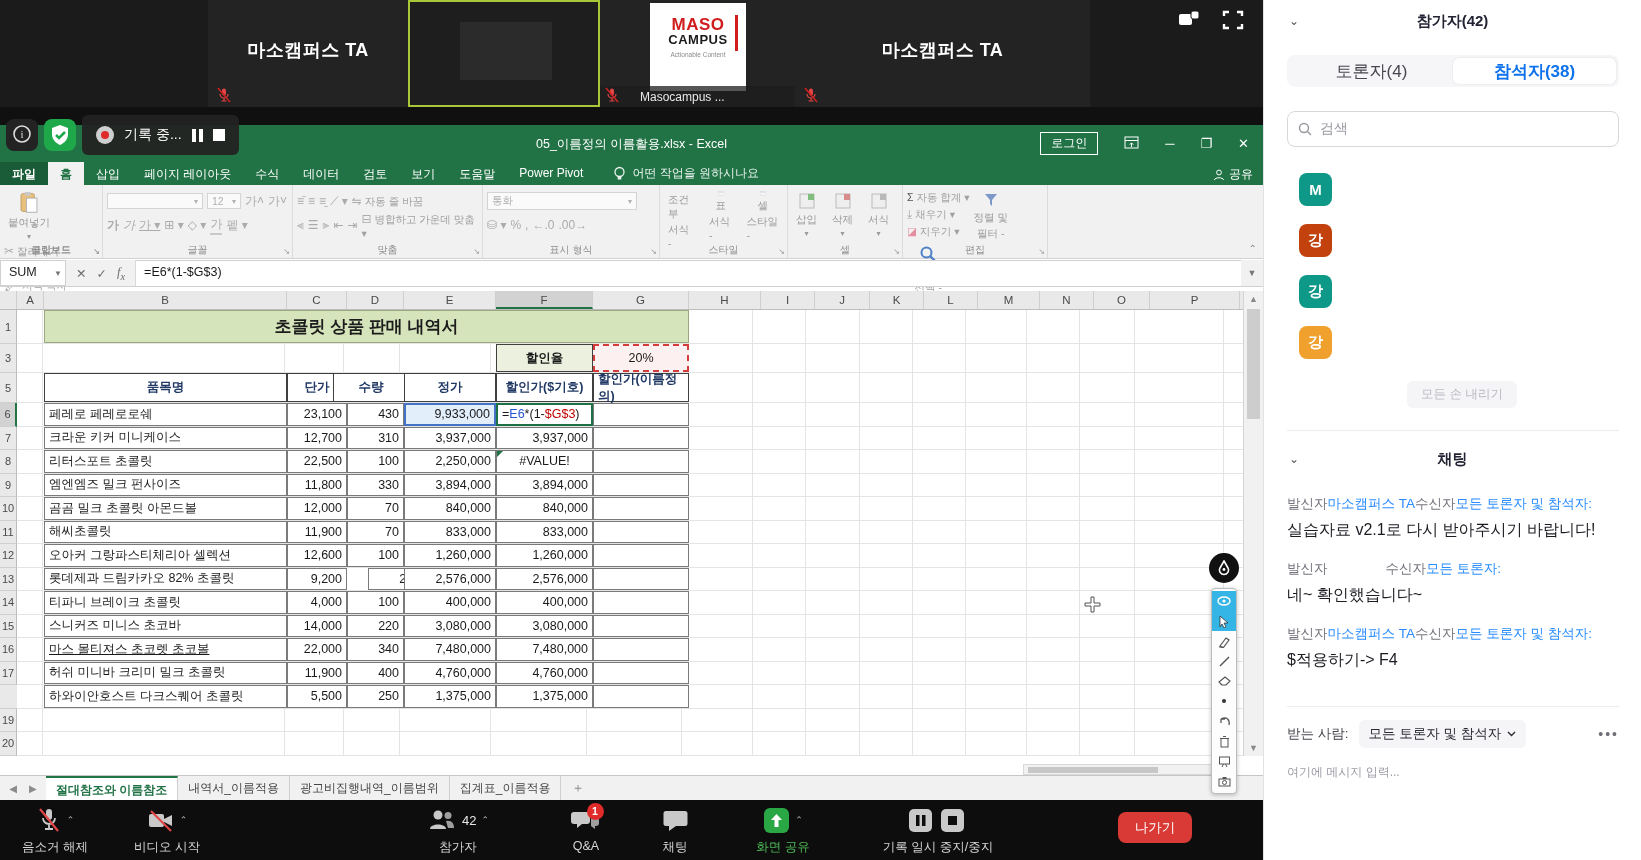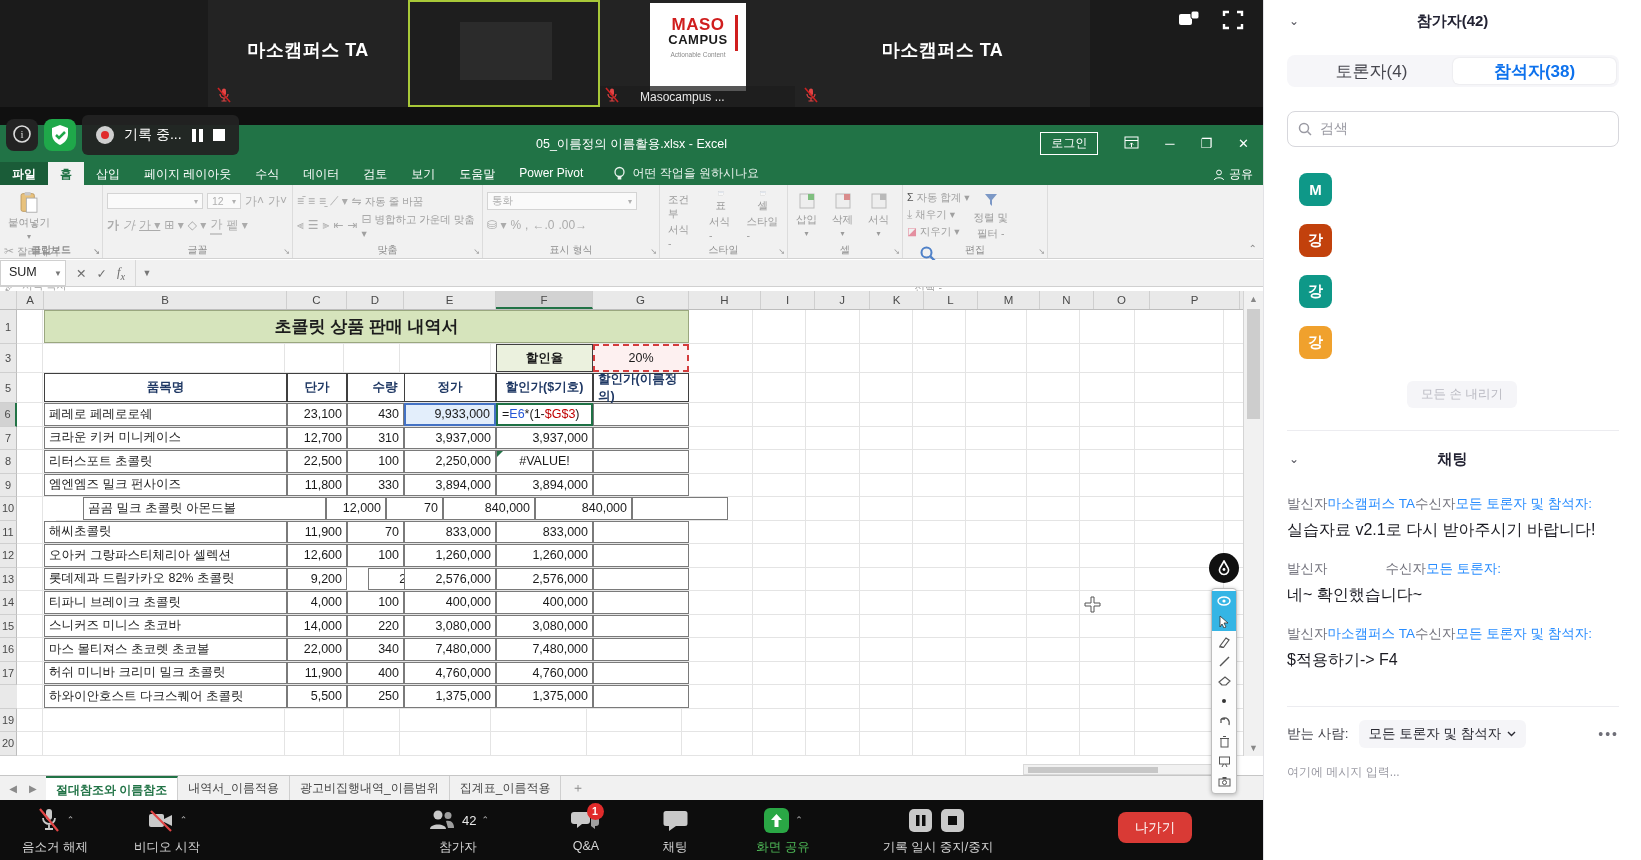--- a/index.html
+++ b/index.html
@@ -423,20 +423,21 @@
 <div id="xl-formula">
   <div id="name-box">
     <span>SUM</span>
     <span class="dd">▼</span>
   </div>
   <div id="fx-btns">
     <span>✕</span>
     <span>✓</span>
     <span style="font-style:italic;font-family:'Liberation Serif',serif;">f<sub>x</sub></span>
   </div>
+  <div id="formula-field">=E6*(1-$G$3)</div>
   <div id="formula-dd">▼</div>
 </div>
 
 <div id="col-headers">
     <div id="corner"></div>
     <div class="chead" style="width: 27px;">A</div>
     <div class="chead" style="width: 243px;">B</div>
     <div class="chead" style="width: 60px;">C</div>
     <div class="chead" style="width: 57px;">D</div>
     <div class="chead" style="width: 92px;">E</div>
@@ -494,21 +495,21 @@
 <div class="srow" style="top: 0px; height: 34px;">
       <div class="cell " id="banner-cell" style="left: 27px; width: 645px;">초콜릿 상품 판매 내역서</div>
     </div>
     <div class="srow" style="top: 34px; height: 29px;">
       <div class="cell dsc-label" style="left: 479px; width: 97px;">할인율</div>
       <div class="cell dsc-value" style="left: 576px; width: 96px;">20%</div>
     </div>
     <div class="srow" style="top: 63px; height: 30px;">
       <div class="cell hdr" style="left: 27px; width: 243px;">품목명</div>
       <div class="cell hdr" style="left: 270px; width: 60px;">단가</div>
-      <div class="cell hdr" style="left: 330px; width: 76px;">수량</div>
+      <div class="cell hdr" style="left: 316px; width: 76px;">수량</div>
       <div class="cell hdr" style="left: 387px; width: 92px;">정가</div>
       <div class="cell hdr" style="left: 479px; width: 97px;">할인가($기호)</div>
       <div class="cell hdr" style="left: 576px; width: 96px;">할인가(이름정의)</div>
     </div>
     <div class="srow" style="top: 93px; height: 23.5px;">
       <div class="cell " style="left: 27px; width: 243px;">페레로 페레로로쉐</div>
       <div class="cell rt" style="left: 270px; width: 60px;">23,100</div>
       <div class="cell rt" style="left: 330px; width: 57px;">430</div>
       <div class="cell rt ref-blue" style="left: 387px; width: 92px;">9,933,000</div>
       <div class="cell edit-green" style="left: 479px; width: 97px;">
@@ -537,21 +538,21 @@
       <div class="cell " style="left: 576px; width: 96px;"></div>
     </div>
     <div class="srow" style="top: 163.5px; height: 23.5px;">
       <div class="cell " style="left: 27px; width: 243px;">엠엔엠즈 밀크 펀사이즈</div>
       <div class="cell rt" style="left: 270px; width: 60px;">11,800</div>
       <div class="cell rt" style="left: 330px; width: 57px;">330</div>
       <div class="cell rt" style="left: 387px; width: 92px;">3,894,000</div>
       <div class="cell rt" style="left: 479px; width: 97px;">3,894,000</div>
       <div class="cell " style="left: 576px; width: 96px;"></div>
     </div>
-    <div class="srow" style="top: 187px; height: 23.5px; margin-left: 39px;">
+    <div class="srow" style="top: 187px; height: 23.5px;">
       <div class="cell " style="left: 27px; width: 243px;">곰곰 밀크 초콜릿 아몬드볼</div>
       <div class="cell rt" style="left: 270px; width: 60px;">12,000</div>
       <div class="cell rt" style="left: 330px; width: 57px;">70</div>
       <div class="cell rt" style="left: 387px; width: 92px;">840,000</div>
       <div class="cell rt" style="left: 479px; width: 97px;">840,000</div>
       <div class="cell " style="left: 576px; width: 96px;"></div>
     </div>
     <div class="srow" style="top: 210.5px; height: 23.5px;">
       <div class="cell " style="left: 27px; width: 243px;">해씨초콜릿</div>
       <div class="cell rt" style="left: 270px; width: 60px;">11,900</div>
@@ -586,21 +587,21 @@
     </div>
     <div class="srow" style="top: 304.5px; height: 23.5px;">
       <div class="cell " style="left: 27px; width: 243px;">스니커즈 미니스 초코바</div>
       <div class="cell rt" style="left: 270px; width: 60px;">14,000</div>
       <div class="cell rt" style="left: 330px; width: 57px;">220</div>
       <div class="cell rt" style="left: 387px; width: 92px;">3,080,000</div>
       <div class="cell rt" style="left: 479px; width: 97px;">3,080,000</div>
       <div class="cell " style="left: 576px; width: 96px;"></div>
     </div>
     <div class="srow" style="top: 328px; height: 23.5px;">
-      <div class="cell " style="left: 27px; width: 243px;">마스 몰티져스 초코렛 초코볼</div>
+      <div class="cell " style="left: 27px; width: 243px; text-decoration: underline;">마스 몰티져스 초코렛 초코볼</div>
       <div class="cell rt" style="left: 270px; width: 60px;">22,000</div>
       <div class="cell rt" style="left: 330px; width: 57px;">340</div>
       <div class="cell rt" style="left: 387px; width: 92px;">7,480,000</div>
       <div class="cell rt" style="left: 479px; width: 97px;">7,480,000</div>
       <div class="cell " style="left: 576px; width: 96px;"></div>
     </div>
     <div class="srow" style="top: 351.5px; height: 23.5px;">
       <div class="cell " style="left: 27px; width: 243px;">허쉬 미니바 크리미 밀크 초콜릿</div>
       <div class="cell rt" style="left: 270px; width: 60px;">11,900</div>
       <div class="cell rt" style="left: 330px; width: 57px;">400</div>

